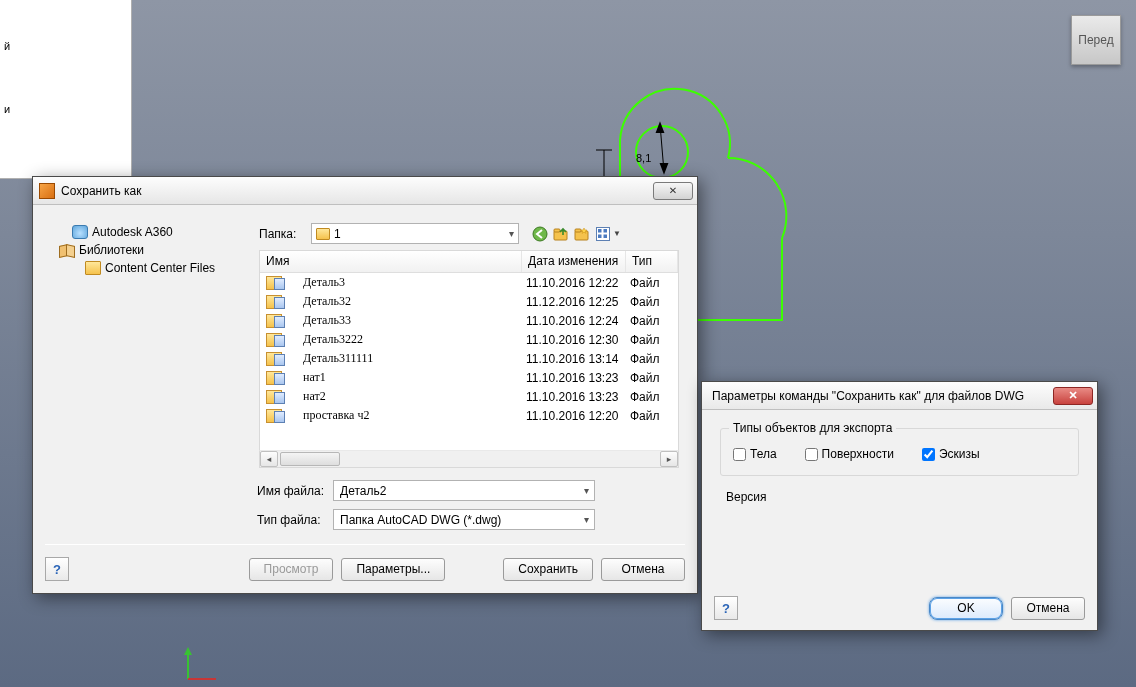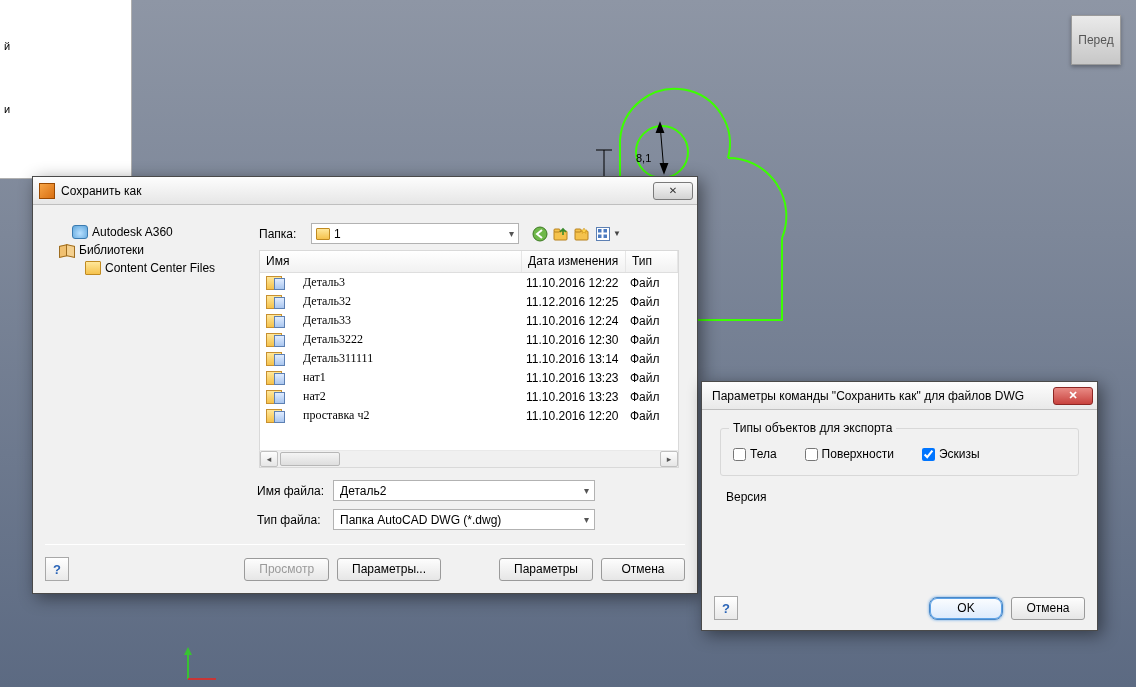--- a/index.html
+++ b/index.html
@@ -270,21 +270,21 @@
       <div class="help-btn">?</div>
       <div class="spacer"></div>
       <div class="btn disabled">
           <span>Просмотр</span>
         </div>
       <div class="btn">
           <span>Параметры...</span>
         </div>
       <div style="width:50px;"></div>
       <div class="btn">
-          <span>Параметры</span>
+          <span>Сохранить</span>
         </div>
       <div class="btn">
           <span>Отмена</span>
         </div>
     </div>
   </div>
 </div>
 
 <div class="dlg dlg2">
   <div class="dlg-title">

